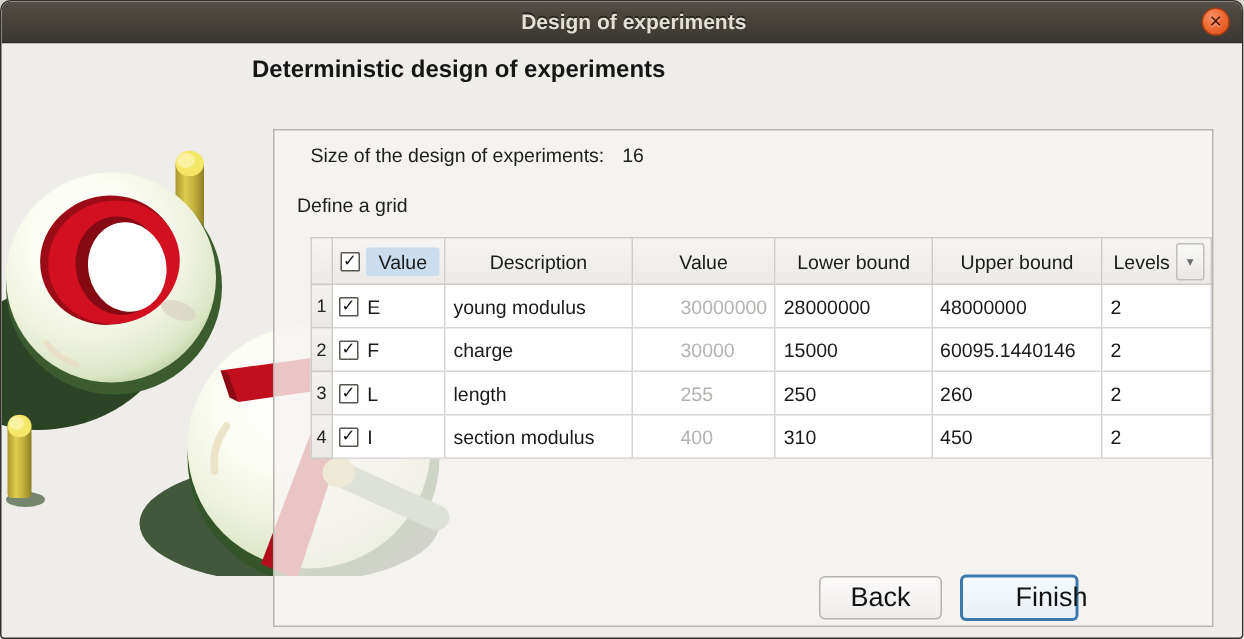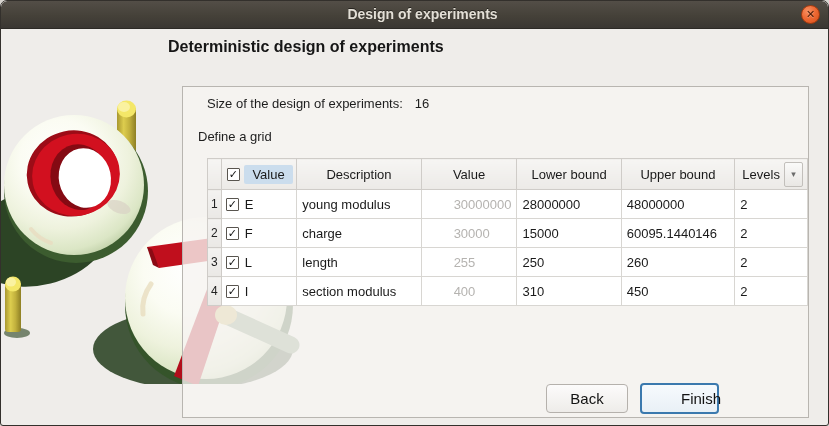--- a/index.html
+++ b/index.html
@@ -65,21 +65,21 @@
   .val-dim { color:#b5b3b0;padding-left:32px; }
   .hdr-levels { display:flex; align-items:center; height:100%; }
   .hdr-levels span.lbl { flex:1; text-align:center; }
   .corner-btn {
     flex:0 0 19px; height:25px; margin-right:1px;
     background:linear-gradient(#fafaf9,#e9e7e4); border:1px solid #c2bfbb; border-radius:2px;
     font-size:9px; color:#6b6b6b; display:flex; align-items:center; justify-content:center; cursor:pointer;
   }
   
   .btn {
-    position:absolute; height:29px; border-radius:4px; font-size:15px; color:#131313;
+    position:absolute; height:29px; border-radius:4px; font-size:18px; color:#131313;
     background:linear-gradient(#fcfbfb,#eeecE9); border:1px solid #b5b1ac;
     display:flex; align-items:center; justify-content:center; cursor:pointer;
   }
   .btn-back { left:545px; top:383px; width:82px; }
   .btn-finish {
     left:639px; top:382px; width:79px; height:31px;
     border:2px solid #3b79ae; background:linear-gradient(#f6fafd,#e9f0f6);padding-left:43px;
   }
   .btn-cancel { left:729px; top:383px; width:80px; }
 </style>

